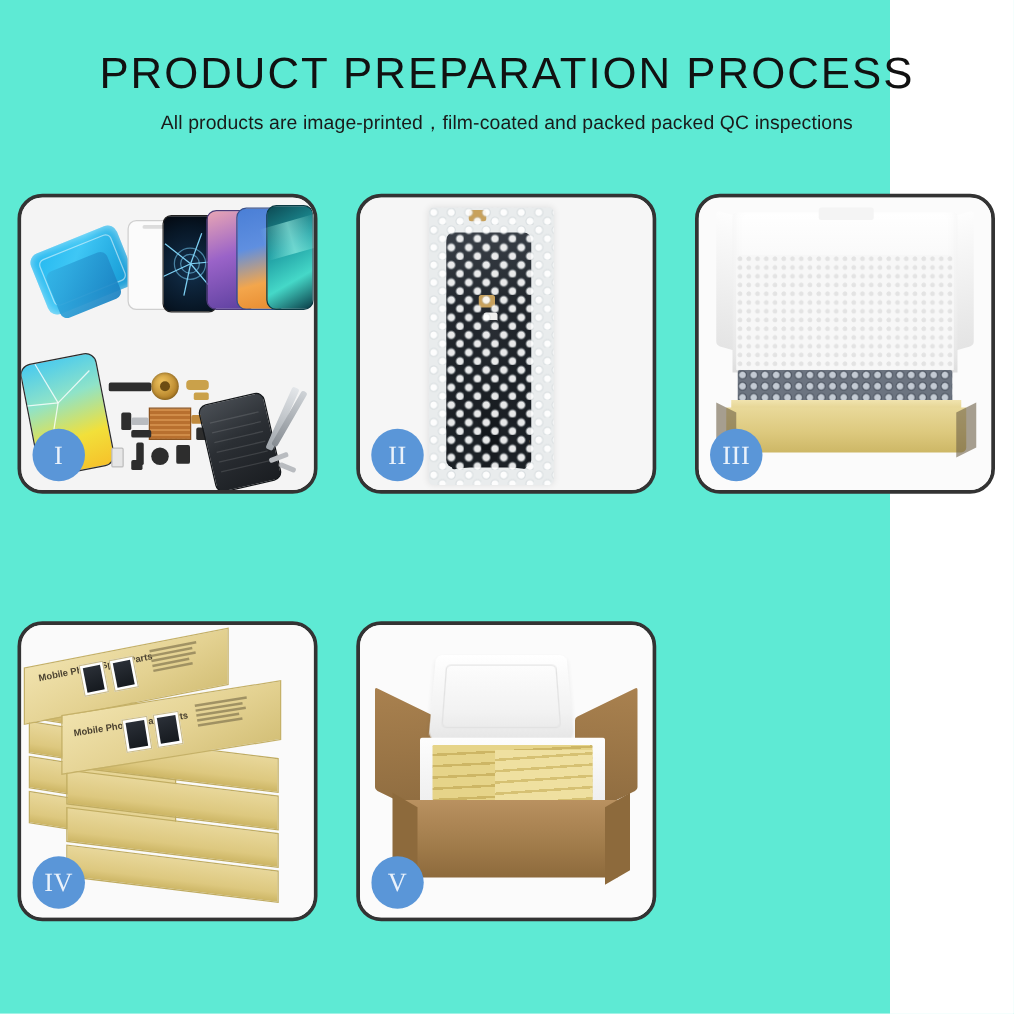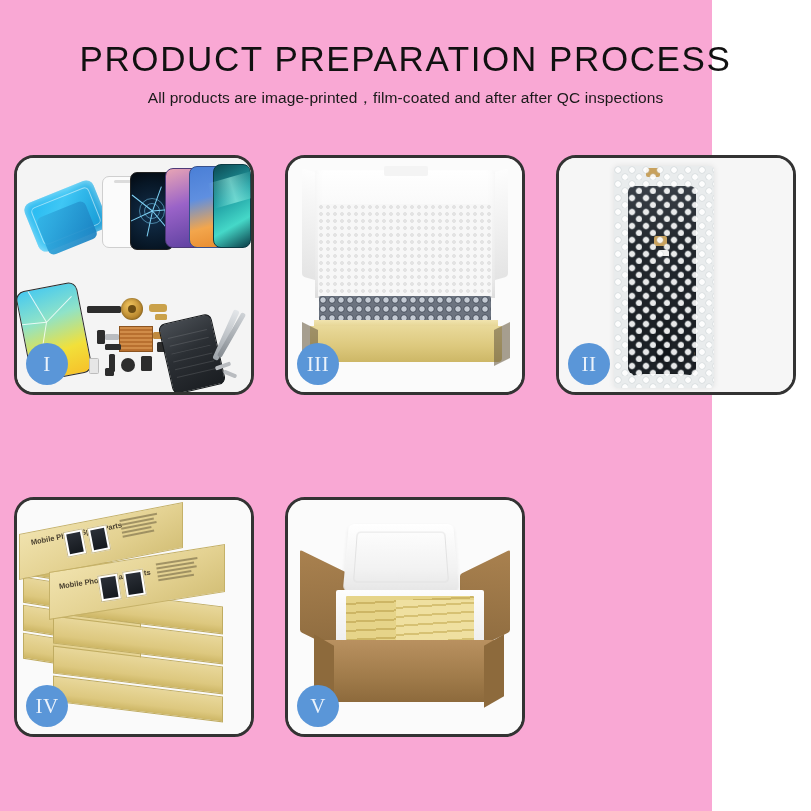--- a/index.html
+++ b/index.html
@@ -10,21 +10,21 @@
     height: 811px;
     background: #ffffff;
     font-family: "Liberation Sans", sans-serif;
     overflow: hidden;
   }
 
   #page {
     position: relative;
     width: 712px;
     height: 811px;
-    background: #f9a8d4;
+    background: #5eead4;
   }
 
   
   .header {
     position: absolute;
     left: 0;
     top: 38px;
     width: 811px;
     text-align: center;
   }
@@ -454,21 +454,21 @@
   
   .nosel { user-select:none; }
 </style>
 </head>
 <body>
 
 <div id="page">
 
   <div class="header">
     <div class="title nosel">PRODUCT PREPARATION PROCESS</div>
-    <div class="subtitle nosel">All products are image-printed，film-coated and after after QC inspections</div>
+    <div class="subtitle nosel">All products are image-printed，film-coated and packed packed QC inspections</div>
   </div>
 
   <div class="grid">
 
     <div class="panel p1">
       <div class="panel-photo">
         <div class="bg"></div>
 
         <div class="ph-screen-blue"></div>
         <div class="ph-screen-blue2"></div>
@@ -522,35 +522,20 @@
           <div class="bline" style="top:46px;"></div>
           <div class="bline" style="top:54px;"></div>
         </div>
 
         <div class="tweezer"></div>
         <div class="tweezer2"></div>
         <div class="chip silver" style="left:198px; top:206px; width:16px; height:4px; transform:rotate(-20deg);"></div>
         <div class="chip silver" style="left:206px; top:214px; width:14px; height:4px; transform:rotate(22deg);"></div>
       </div>
       <div class="badge nosel">I</div>
-    </div>
-
-    <div class="panel p3">
-      <div class="panel-photo">
-        <div class="bg"></div>
-        <div class="lid-flap-l"></div>
-        <div class="lid-flap-r"></div>
-        <div class="lid-back"></div>
-        <div class="lid-tab"></div>
-        <div class="foam-sheet"></div>
-        <div class="bubble-tray"></div>
-        <div class="box-rim"></div>
-        <div class="box-front"></div>
-      </div>
-      <div class="badge nosel">III</div>
     </div>
 
     <div class="panel p2">
       <div class="panel-photo">
         <div class="bg"></div>
         <div class="bubblepack">
           <div class="lcd-inner"></div>
           <div class="lcd-white"></div>
           <div class="lcd-flex"></div>
           <div class="lcd-tab" style="left:32px; top:2px;  width:14px; height:9px;"></div>
@@ -558,20 +543,35 @@
           <div class="lcd-tab" style="left:20px; top:186px; width:13px; height:22px; transform:rotate(-12deg);"></div>
           <div class="lcd-tab" style="left:66px; top:184px; width:13px; height:22px; transform:rotate(10deg);"></div>
           <div class="lcd-foot" style="left:16px; top:172px; width:26px; height:36px; transform:rotate(-8deg);"></div>
           <div class="lcd-foot" style="left:56px; top:172px; width:24px; height:36px; transform:rotate(7deg);"></div>
           <div class="bubbles"></div>
         </div>
       </div>
       <div class="badge nosel">II</div>
     </div>
 
+    <div class="panel p3">
+      <div class="panel-photo">
+        <div class="bg"></div>
+        <div class="lid-flap-l"></div>
+        <div class="lid-flap-r"></div>
+        <div class="lid-back"></div>
+        <div class="lid-tab"></div>
+        <div class="foam-sheet"></div>
+        <div class="bubble-tray"></div>
+        <div class="box-rim"></div>
+        <div class="box-front"></div>
+      </div>
+      <div class="badge nosel">III</div>
+    </div>
+
     <div class="panel p4">
       <div class="panel-photo">
         <div class="bg"></div>
 
         <div class="stackbox" style="left:6px;  top:58px;  width:118px; height:26px; transform:skewY(9deg);"></div>
         <div class="stackbox" style="left:6px;  top:86px;  width:118px; height:26px; transform:skewY(9deg);"></div>
         <div class="stackbox" style="left:6px;  top:114px; width:118px; height:26px; transform:skewY(9deg);"></div>
         <div class="stackbox" style="left:6px;  top:142px; width:118px; height:26px; transform:skewY(9deg);"></div>
 
         <div class="stackbox" style="left:36px; top:96px;  width:170px; height:28px; transform:skewY(7deg);"></div>

